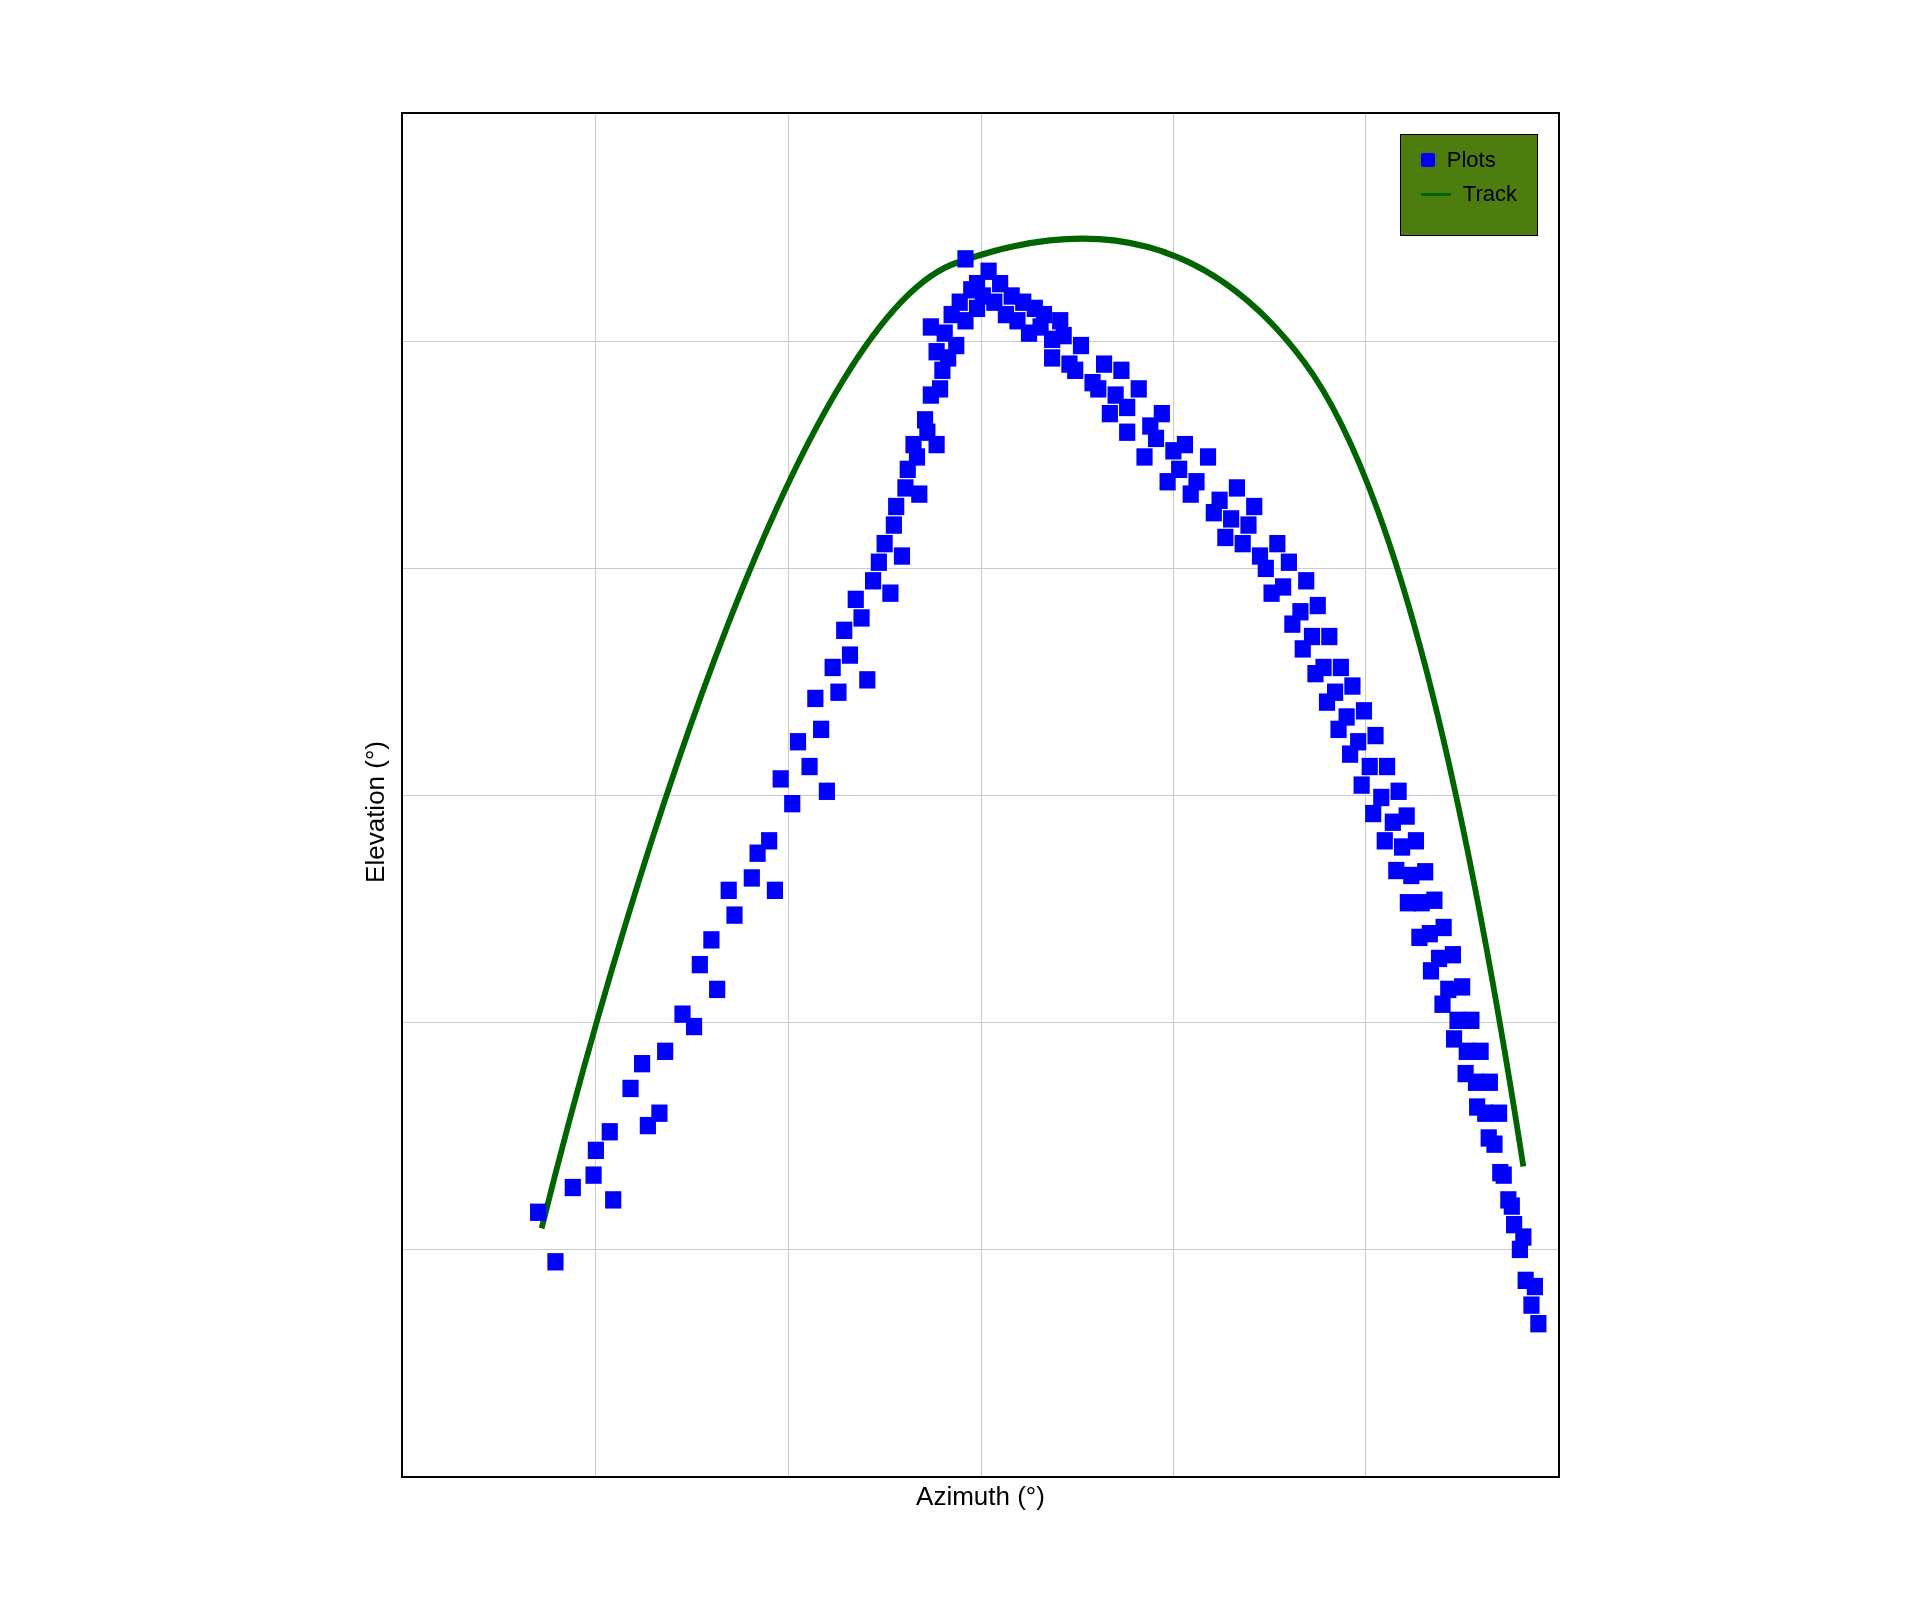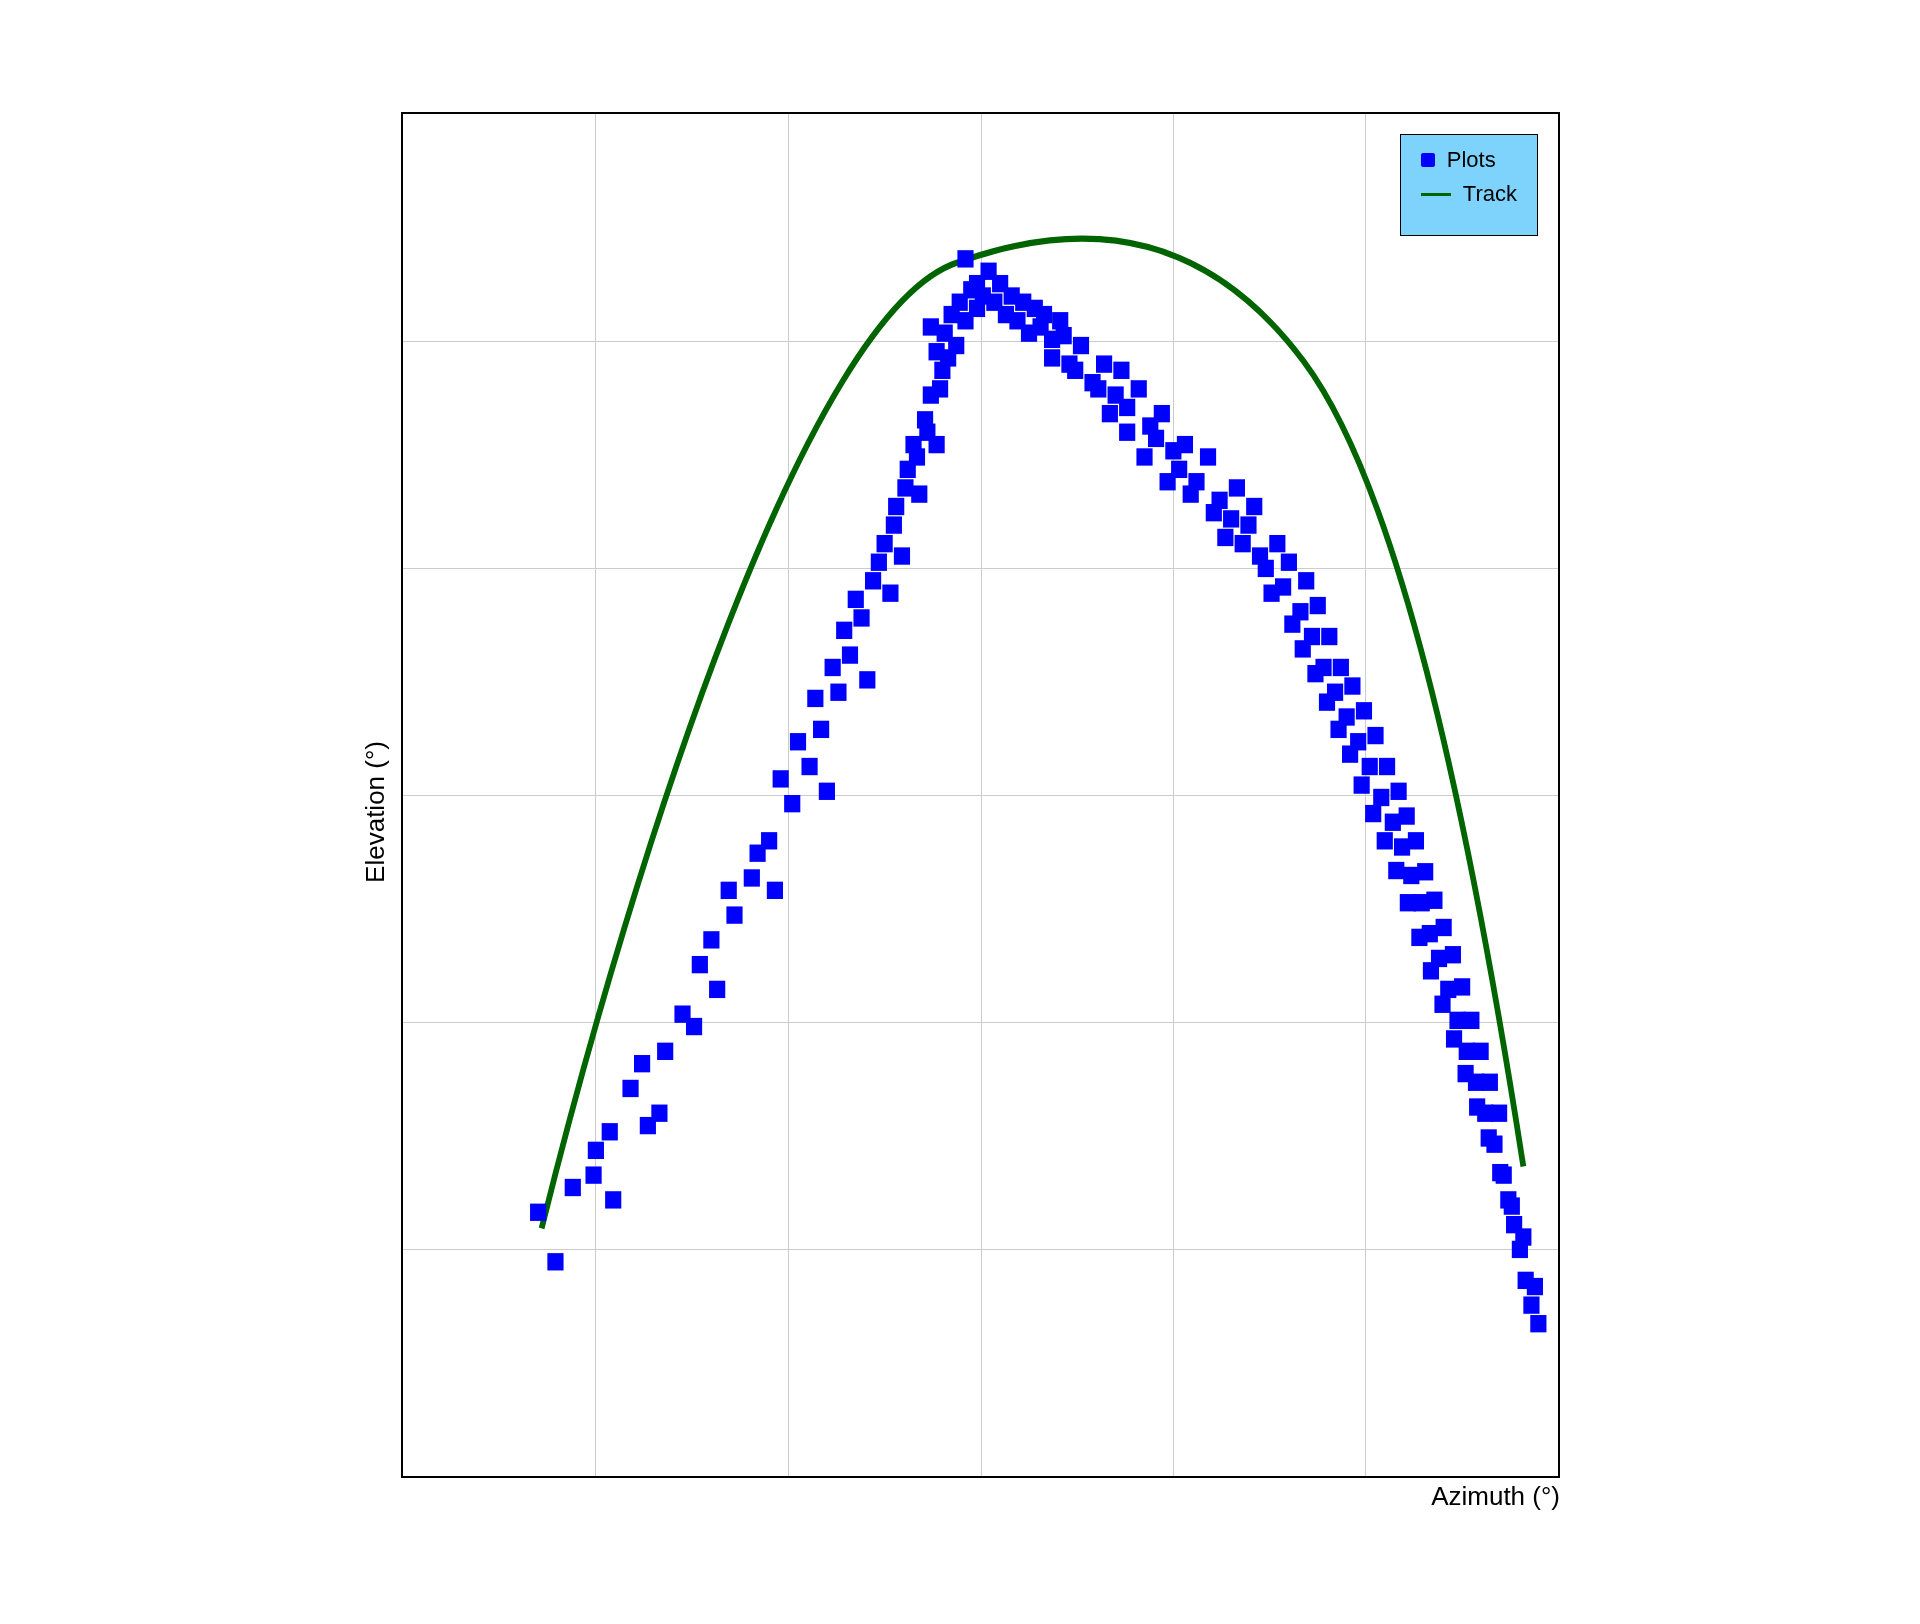--- a/index.html
+++ b/index.html
@@ -50,21 +50,21 @@
     .plot-area {
       flex: 1;
       position: relative;
       border: 2px solid #000;
       background: #fff;
       overflow: hidden;
     }
     .x-axis-label {
       font-size: 26px;
       color: #000;
-      text-align: right;
+      text-align: center;
       margin-top: 3px;
     }
     
     .grid-line-h {
       position: absolute;
       left: 0;
       right: 0;
       height: 1px;
       background: #ccc;
     }
@@ -74,21 +74,21 @@
       bottom: 0;
       width: 1px;
       background: #ccc;
     }
     
     .legend {
       position: absolute;
       top: 20px;
       right: 20px;
       border: 1.5px solid #000;
-      background: #7dd3fc;
+      background: #4d7c0f;
       padding: 12px 20px;
       font-size: 22px;
     }
     .legend-item {
       display: flex;
       align-items: center;
       margin-bottom: 8px;
     }
     .legend-item:last-child { margin-bottom: 16px; }
     .legend-dot {

